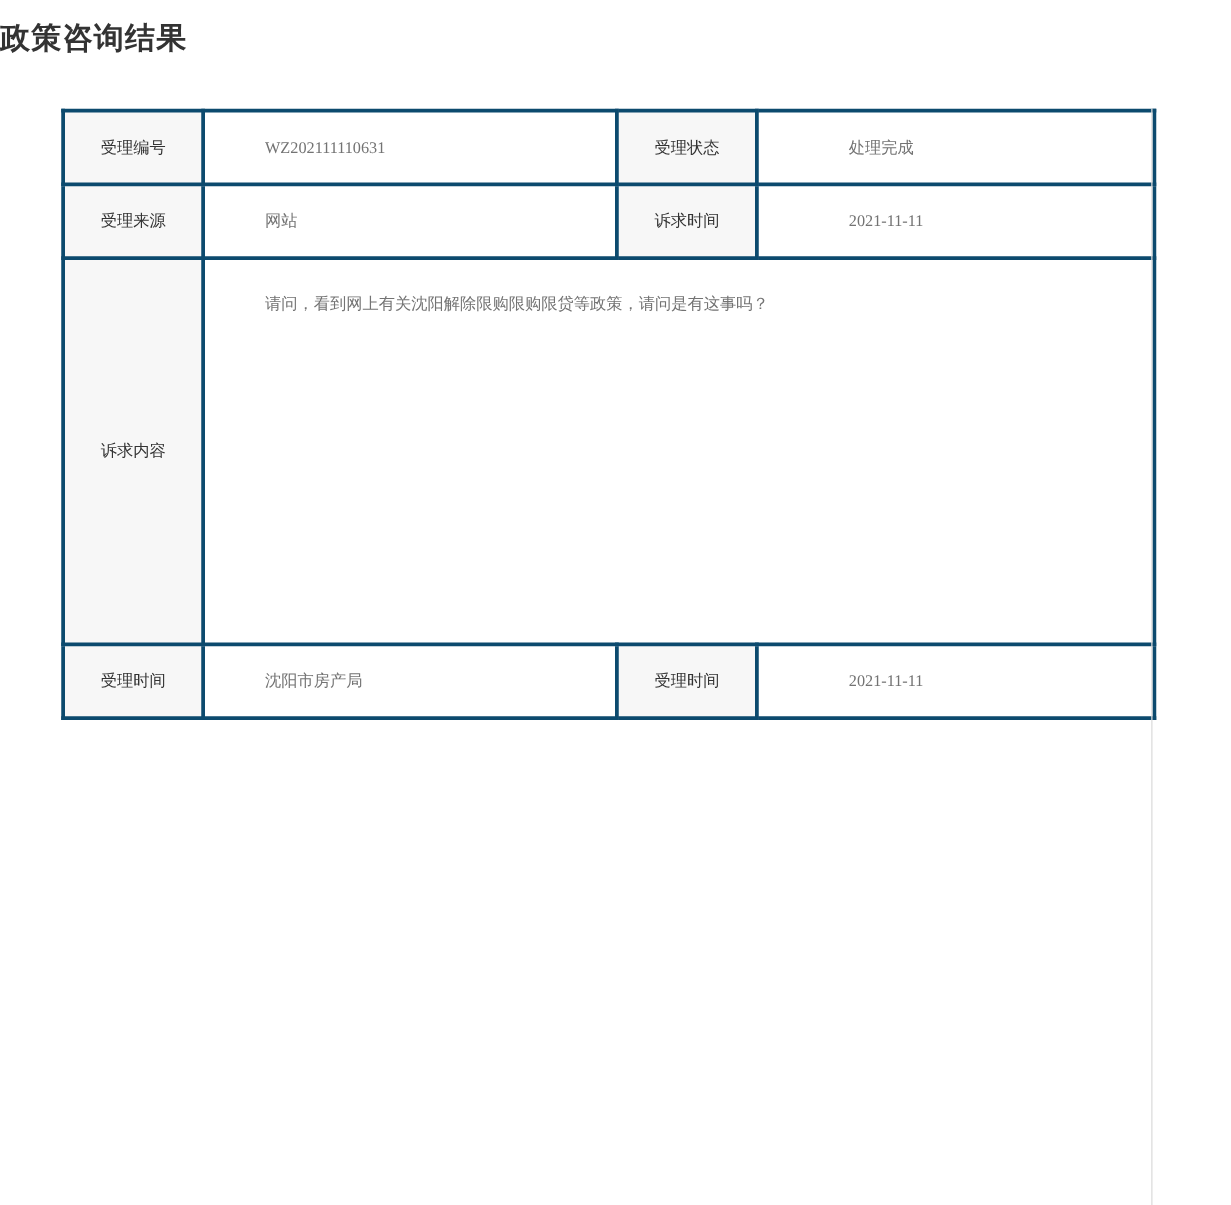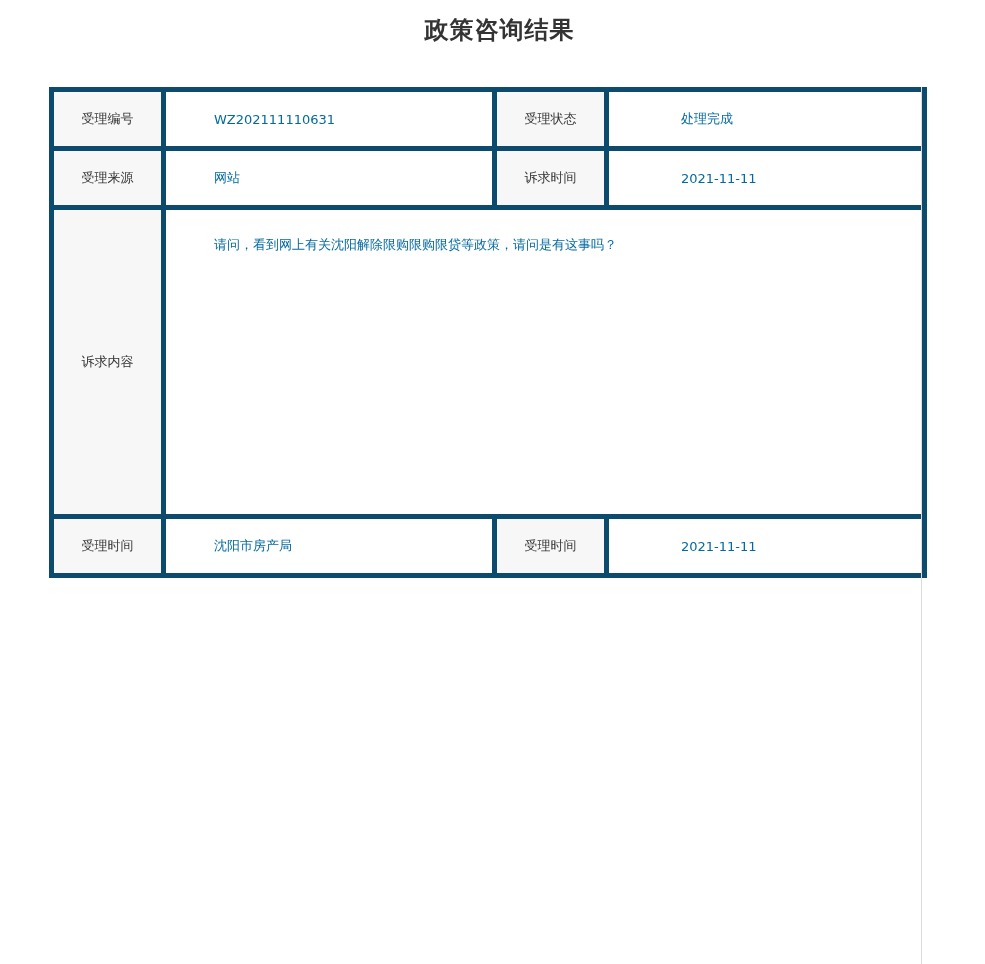--- a/index.html
+++ b/index.html
@@ -13,50 +13,49 @@
     overflow: hidden;
     position: relative;
     font-family: "DejaVu Sans", "Liberation Sans", sans-serif;
     color: #333333;
   }
   .page-title {
     position: absolute;
     left: 0;
     top: 14px;
     width: 971px;
-    text-align: center;
     font-size: 24px;
     font-weight: bold;
     color: #333333;
     letter-spacing: 1px;
-    margin-left: 14px;
   }
   .detail-table {
     position: absolute;
     left: 49px;
     top: 87px;
     width: 873px;
     border-collapse: collapse;
     table-layout: fixed;
   }
   .detail-table td {
-    border: 5px solid #0c4a6e;
+    border: 3px solid #0c4a6e;
     font-size: 13px;
     padding: 0;
     vertical-align: middle;
   }
   .detail-table td.label {
     background: #f7f7f7;
     text-align: center;
     color: #333333;
   }
   .detail-table td.value {
     background: #ffffff;
     padding-left: 48px;
-    color: #0369a1;
+    color: #737373;
+    font-family: Liberation Serif, serif;
   }
   .detail-table td.value-right {
     padding-left: 72px;
   }
   .row-std { height: 59px; }
   .row-content { height: 309px; }
   .row-content td.value {
     vertical-align: top;
     padding-top: 26px;
   }

